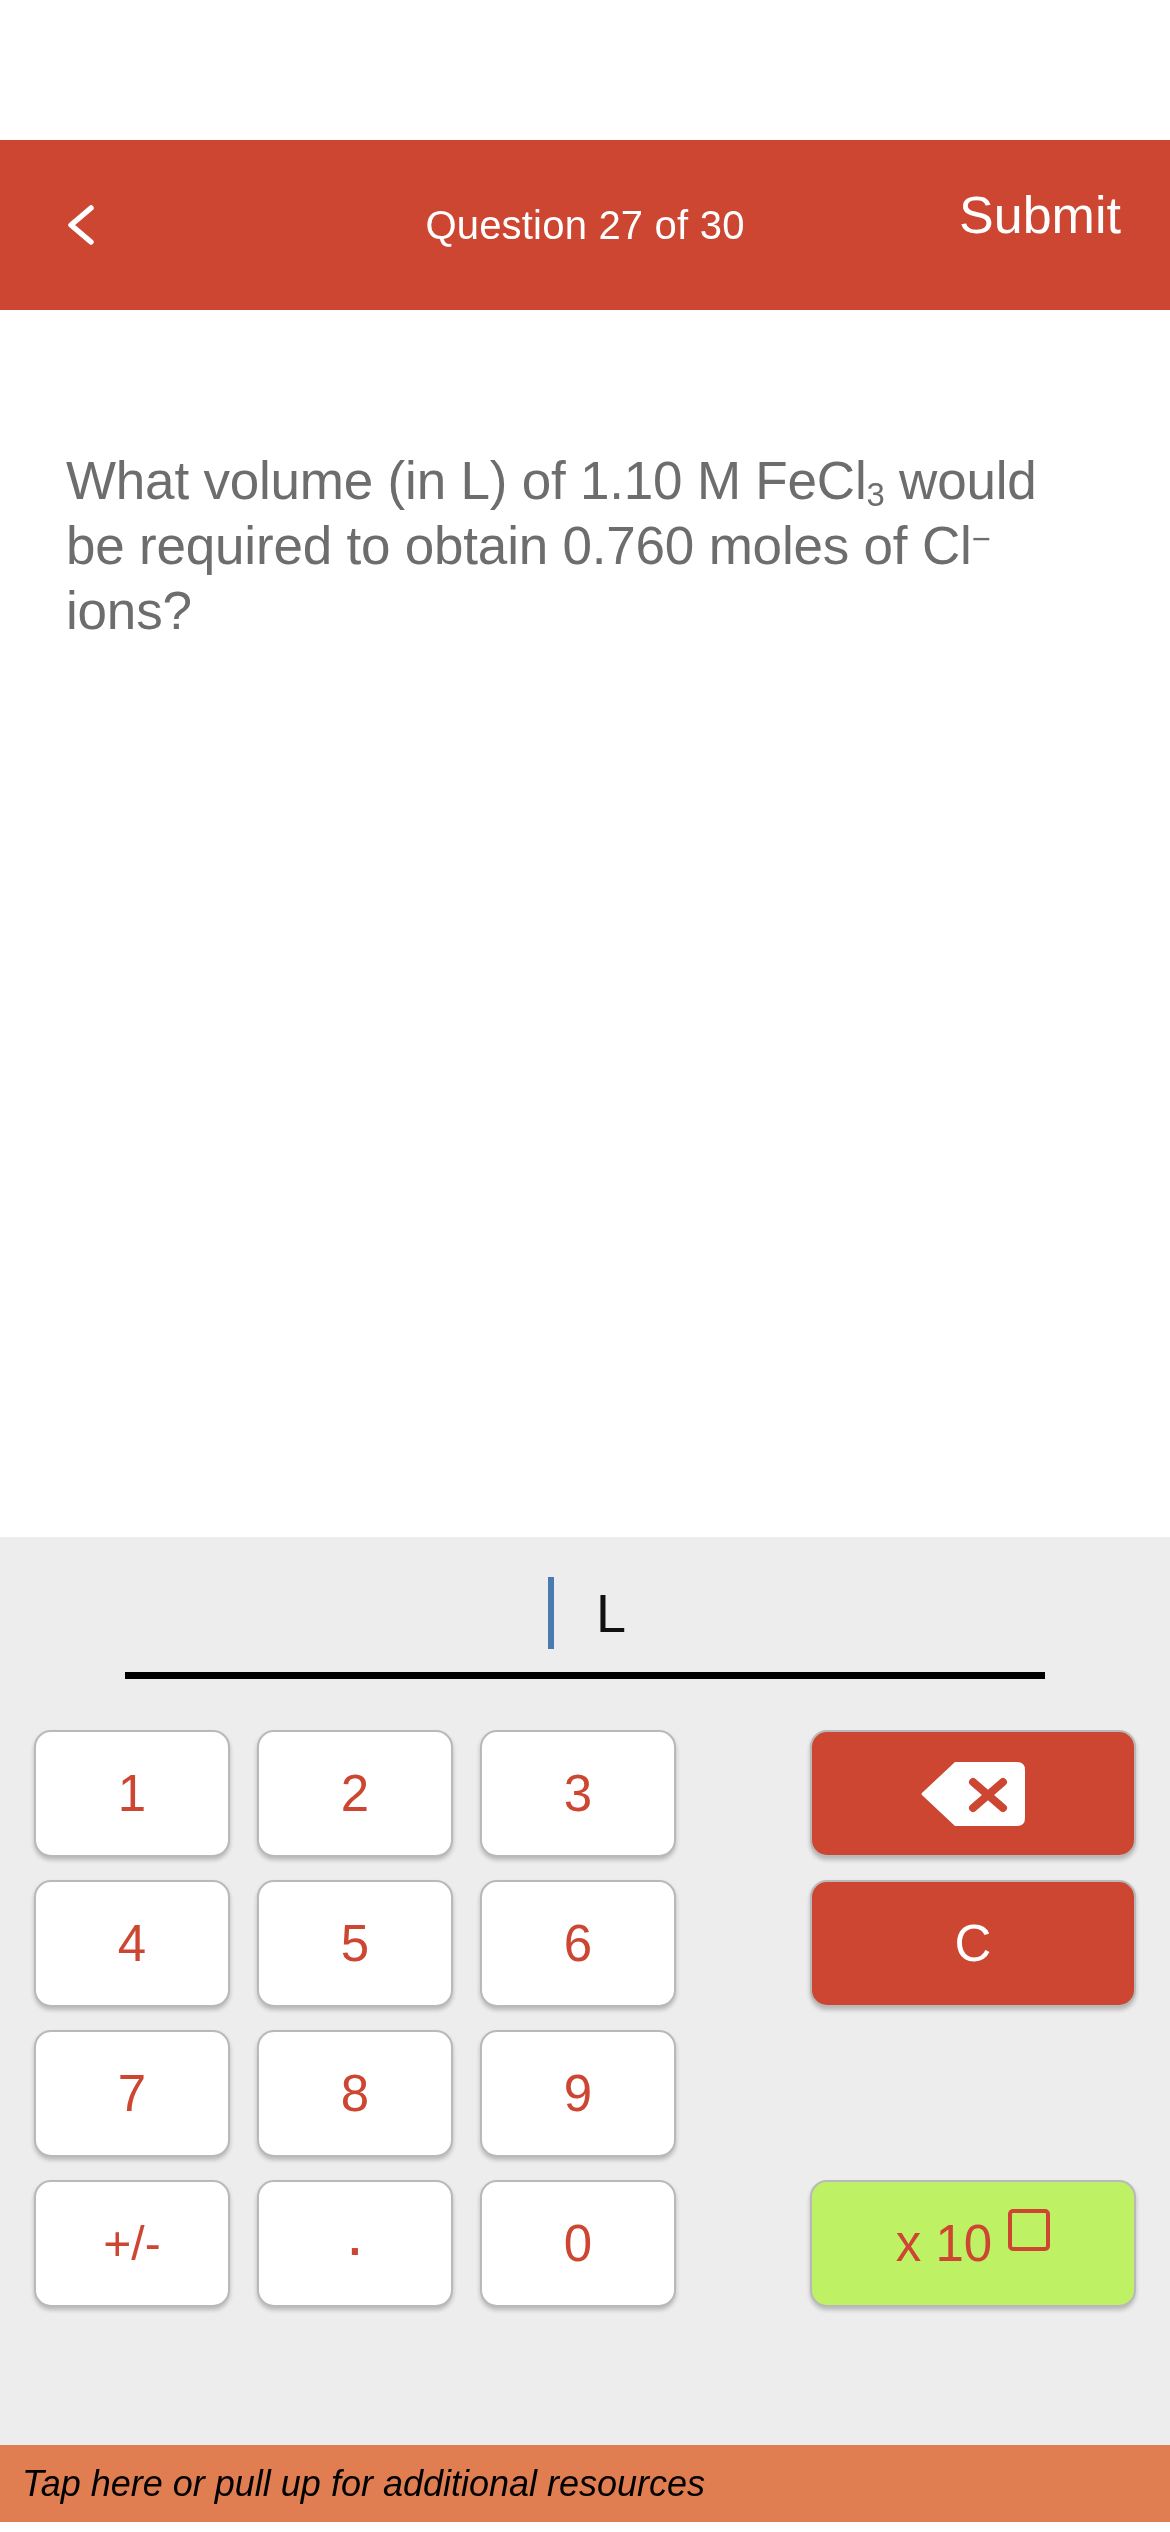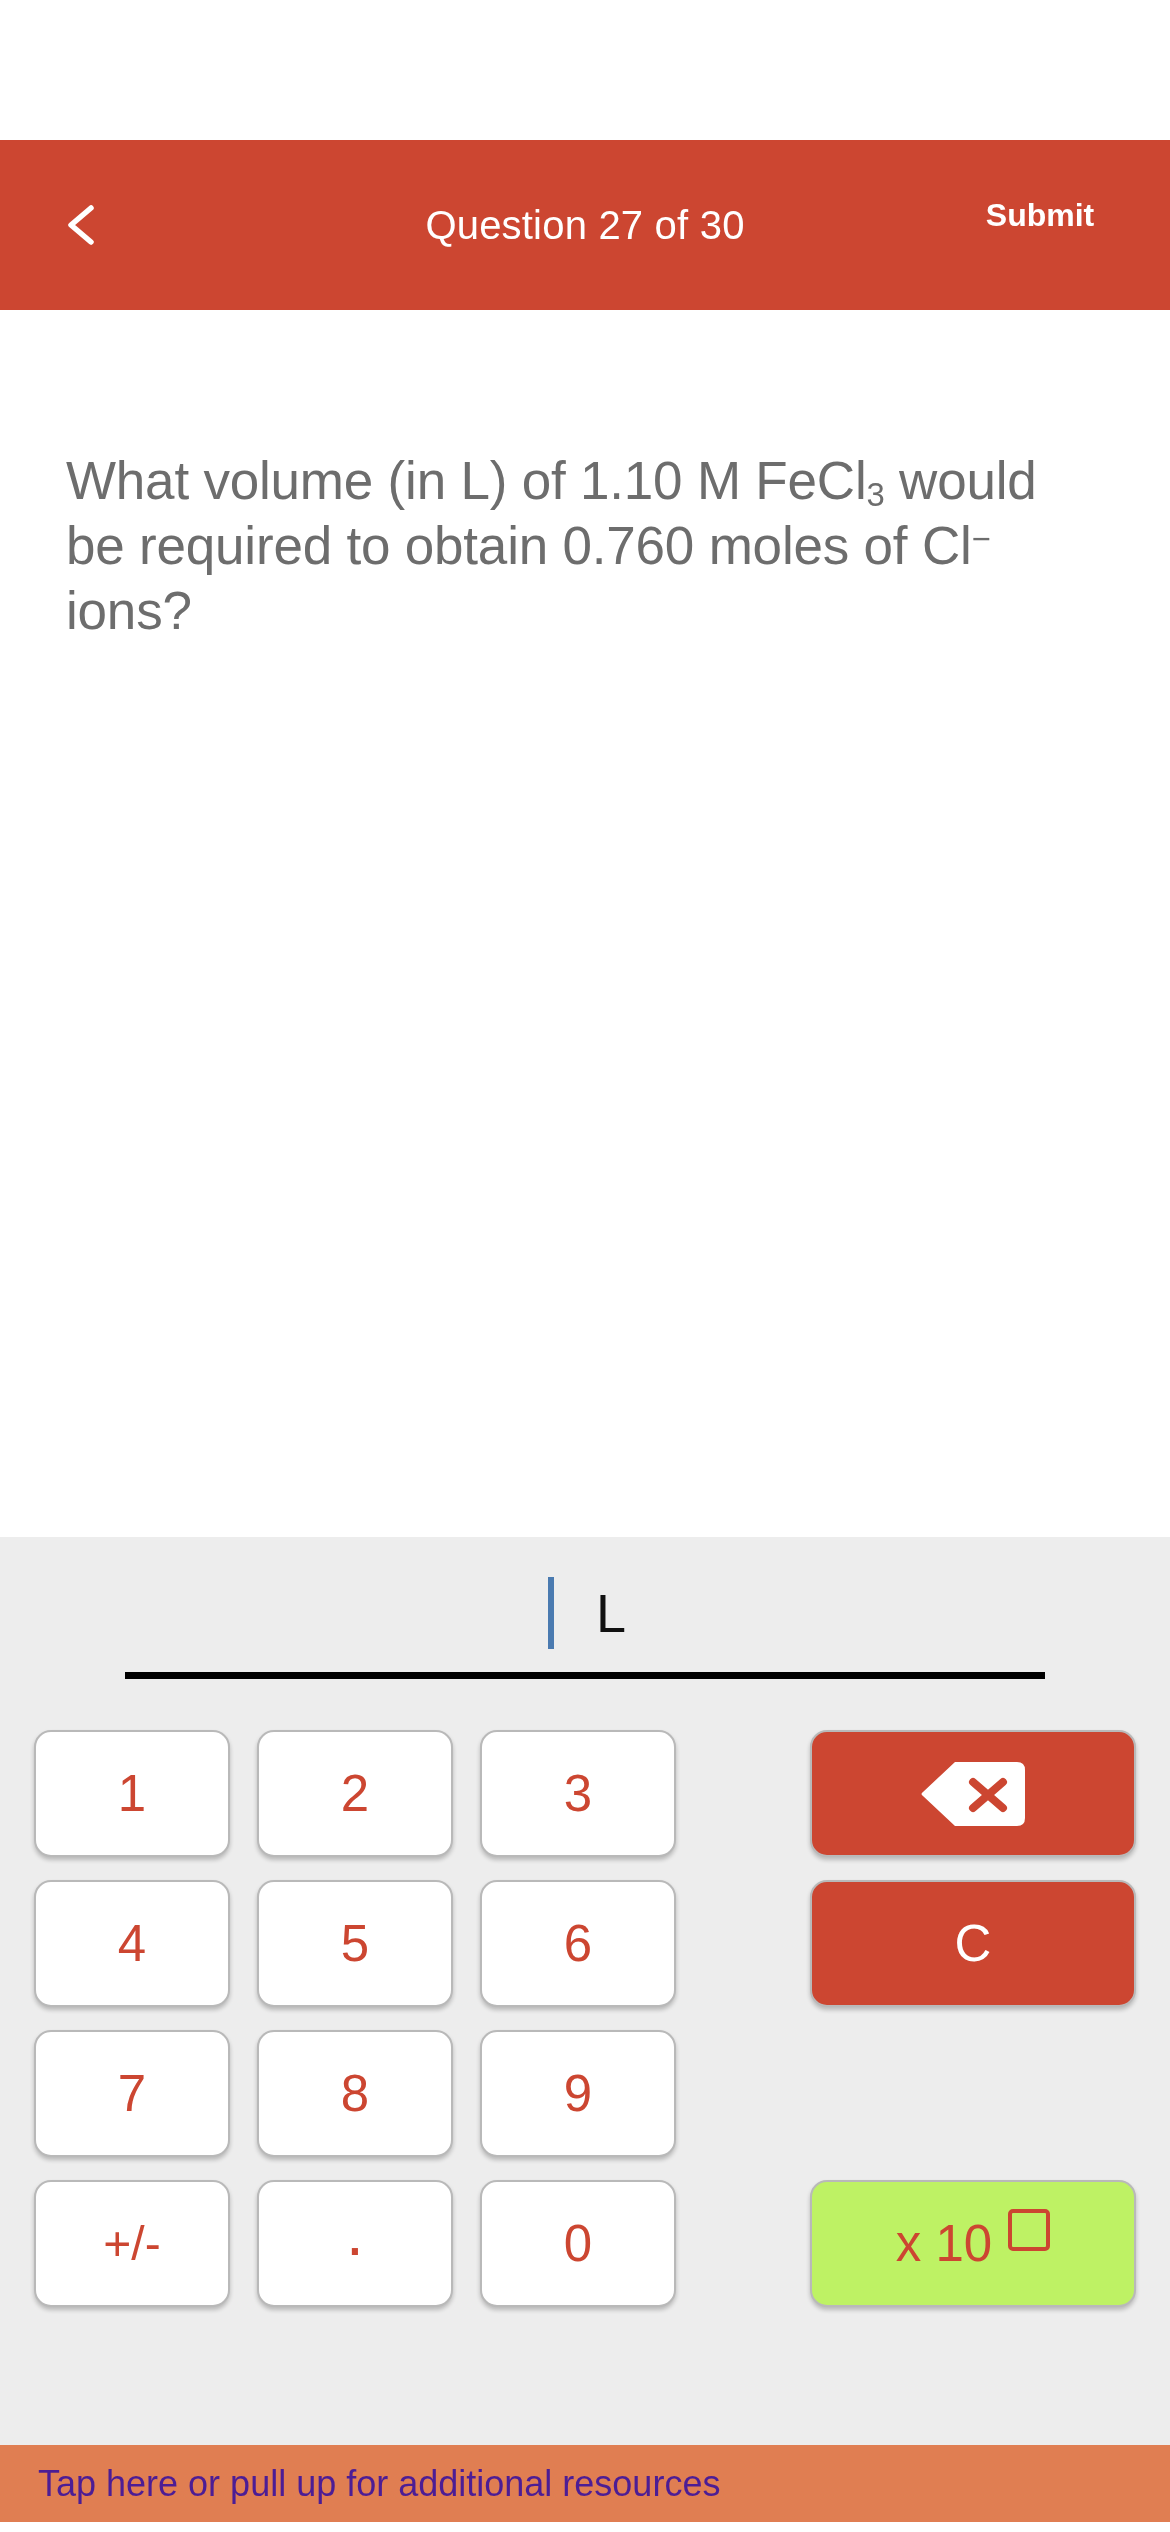--- a/index.html
+++ b/index.html
@@ -55,22 +55,21 @@
     letter-spacing: 0.2px;
   }
   .submit-btn {
     position: absolute;
     right: 0; top: 0;
     width: 260px; height: 150px;
     display: flex;
     align-items: center;
     justify-content: center;
     color: #ffffff;
-    font-size: 32px;
-    font-weight: bold;
+    font-size: 52px;
   }
 
   
   .question-area {
     position: absolute;
     left: 0; top: 310px;
     width: 1170px;
     height: 1227px;
     background: #ffffff;
   }
@@ -235,23 +234,24 @@
   
   .resources-bar {
     position: absolute;
     left: 0; top: 2445px;
     width: 1170px; height: 77px;
     background: #E07E52;
     display: flex;
     align-items: center;
   }
   .resources-text {
-    margin-left: 38px;
-    color: #4c1d95;
+    margin-left: 22px;
+    color: #000000;
     font-size: 36px;
+    font-style: italic;
   }
 
   
   .bottom-area {
     position: absolute;
     left: 0; top: 2522px;
     width: 1170px; height: 10px;
     background: #ffffff;
   }
 </style>

